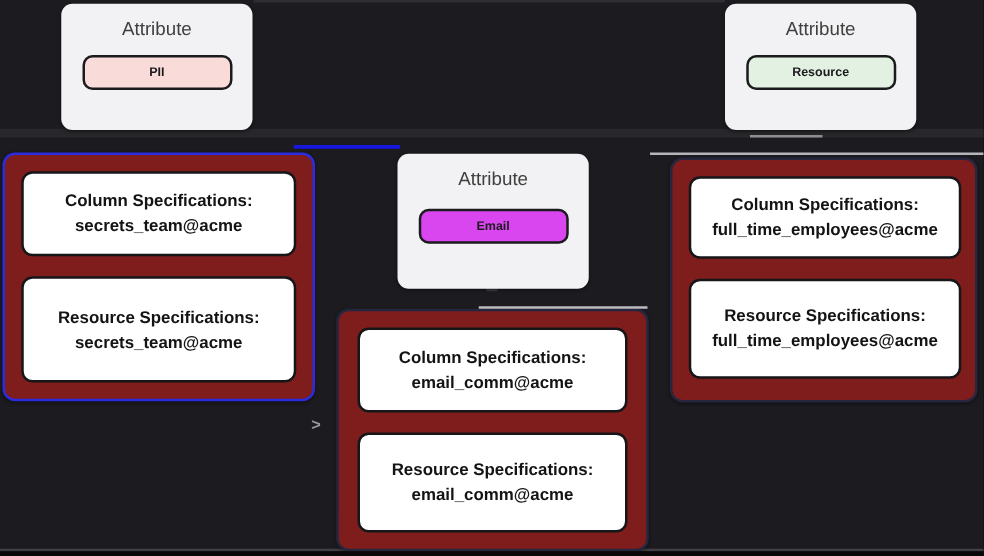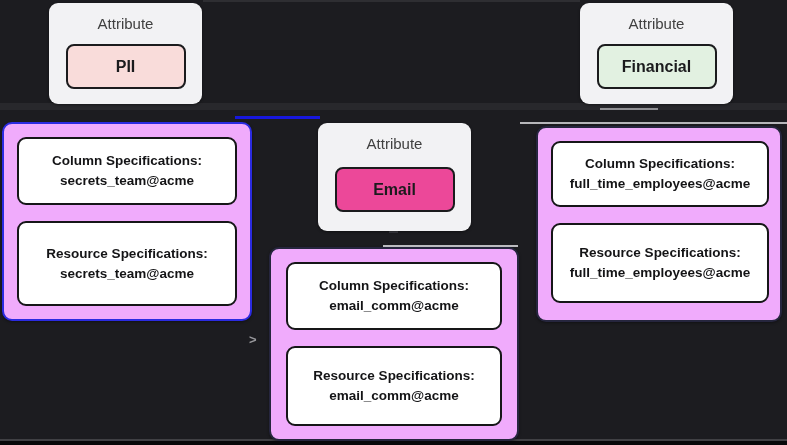--- a/index.html
+++ b/index.html
@@ -19,27 +19,27 @@
   .edge-arrowhead{position:absolute;left:249px;top:332px;z-index:1;color:#98989c;
                   font-size:13px;font-weight:bold;line-height:16px;}
 
   
   .attr-card{position:absolute;background:#f2f2f4;border-radius:9px;text-align:center;z-index:2;
              box-shadow:0 1px 3px rgba(0,0,0,.45);}
   #card-pii{left:49px;top:3px;width:153px;height:101px;}
   #card-financial{left:580px;top:3px;width:153px;height:101px;}
   #card-email{left:318px;top:123px;width:153px;height:108px;}
   .attr-title{font-size:15px;color:#404040;margin-top:12px;}
-  .badge{position:absolute;left:50%;transform:translateX(-50%);top:41px;height:45px;min-width:120px;
+  .badge{position:absolute;left:50%;transform:translateX(-50%);top:41px;height:28px;min-width:120px;
          border:2px solid #1b1b1d;border-radius:8px;display:flex;align-items:center;justify-content:center;
-         font-weight:bold;font-size:16px;color:#1b1b1d;box-sizing:border-box;padding:0 14px;}
+         font-weight:bold;font-size:10px;color:#1b1b1d;box-sizing:border-box;padding:0 14px;}
   #card-email .badge{top:44px;}
 
   
-  .group{position:absolute;background:#f0abfc;border-radius:10px;z-index:2;box-sizing:border-box;
+  .group{position:absolute;background:#7f1d1d;border-radius:10px;z-index:2;box-sizing:border-box;
          border:2px solid #26263e;box-shadow:0 1px 3px rgba(0,0,0,.4);}
   #group-pii{left:2px;top:122px;width:250px;height:199px;}
   #group-email{left:269px;top:247px;width:250px;height:194px;}
   #group-financial{left:536px;top:126px;width:246px;height:196px;}
 
   .spec-box{position:absolute;background:#ffffff;border:2px solid #161618;border-radius:9px;
             display:flex;flex-direction:column;align-items:center;justify-content:center;text-align:center;
             font-weight:bold;font-size:13.5px;line-height:20px;color:#141416;box-sizing:border-box;padding:0 4px;}
   #group-pii .box-col{left:13px;top:13px;width:220px;height:68px;}
   #group-pii .box-res{left:13px;top:97px;width:220px;height:85px;}
@@ -65,26 +65,26 @@
   <div class="port-stub"></div>
   <div class="edge-arrowhead">&gt;</div>
 
   <div class="attr-card" id="card-pii">
     <div class="attr-title">Attribute</div>
     <div class="badge" style="background-color: rgb(249, 220, 218);">PII</div>
   </div>
 
   <div class="attr-card" id="card-financial">
     <div class="attr-title">Attribute</div>
-    <div class="badge" style="background-color: rgb(226, 241, 225);">Financial</div>
+    <div class="badge" style="background-color: rgb(226, 241, 225);">Resource</div>
   </div>
 
   <div class="attr-card" id="card-email">
     <div class="attr-title">Attribute</div>
-    <div class="badge" style="background-color: #ec4899; text-align: center;">Email</div>
+    <div class="badge" style="background-color: #d946ef; text-align: center;">Email</div>
   </div>
 
   <div class="group" id="group-pii" style="border-color: rgb(43, 43, 224);">
     <div class="spec-box box-col">
       <div>Column Specifications:</div>
       <div>secrets_team@acme</div>
     </div>
     <div class="spec-box box-res">
       <div>Resource Specifications:</div>
       <div>secrets_team@acme</div>

